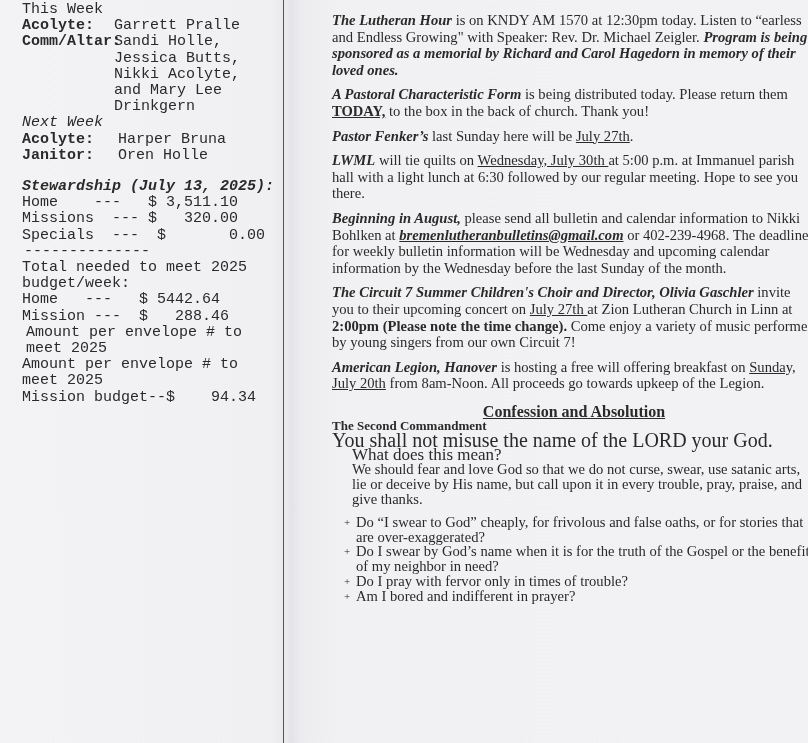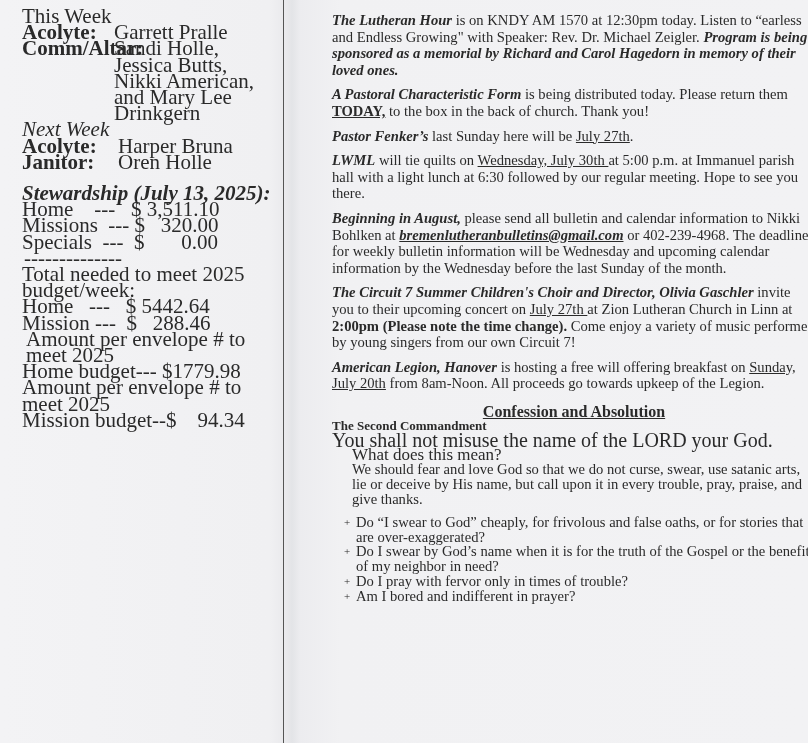--- a/index.html
+++ b/index.html
@@ -7,21 +7,21 @@
     width: 808px; height: 743px; overflow: hidden; position: relative;
     background: #eeeff1;
     font-family: "Liberation Serif", "DejaVu Serif", serif;
     color: #2a2a2a;
   }
   .page { position: absolute; inset: 0; background:
       linear-gradient(90deg, #f3f3f5 0px, #f0f0f2 270px, #e9e9ec 286px, #e3e4e7 292px, #ececef 300px, #f1f1f3 340px, #f2f2f4 808px); }
   .divider { position: absolute; left: 283px; top: 0; width: 1px; height: 743px; background: #555; }
 
   
-  .left { position: absolute; left: 22px; top: 8px; width: 255px; font-size: 21px; line-height: 16.2px; }
+  .left { position: absolute; left: 22px; top: 2px; width: 255px; font-size: 15px; line-height: 16.2px; font-family: Liberation Mono, monospace; }
   .row { display: flex; }
   .row .lbl { width: 70px; flex: none; font-weight: bold; }
   .row .vals { display: flex; flex-direction: column; }
   .ital-b { font-style: italic; font-weight: bold; }
   .gap { height: 15px; }
   .money { white-space: pre; }
   .dash { letter-spacing: 0px; padding-left: 2px; }
   .indent1 { padding-left: 4px; }
 
   
@@ -53,21 +53,21 @@
       <span class="lbl" style="width:92px">Acolyte:</span>
       <span class="vals">
           <span>Garrett Pralle</span>
         </span>
     </div>
     <div class="row">
       <span class="lbl" style="width:92px">Comm/Altar:</span>
       <span class="vals">
         <span>Sandi Holle,</span>
         <span>Jessica Butts,</span>
-        <span>Nikki American,</span>
+        <span>Nikki Acolyte,</span>
         <span>and Mary Lee Drinkgern</span>
       </span>
     </div>
     <div style="font-style:italic">Next Week</div>
     <div class="row">
       <span class="lbl" style="width:96px">Acolyte:</span>
       <span>Harper Bruna</span>
     </div>
     <div class="row">
       <span class="lbl" style="width:96px">Janitor:</span>
@@ -76,21 +76,20 @@
     <div class="gap"></div>
     <div class="ital-b">Stewardship (July 13, 2025):</div>
     <div class="money"><span>Home    ---   </span><span>$ 3,511.10</span></div>
     <div class="money"><span>Missions  --- </span><span>$   320.00</span></div>
     <div class="money"><span>Specials  ---  </span><span>$       0.00</span></div>
     <div class="dash">--------------</div>
     <div>Total needed to meet 2025 budget/week:</div>
     <div class="money"><span>Home   ---   </span><span>$ 5442.64</span></div>
     <div class="money"><span>Mission ---  </span><span>$   288.46</span></div>
     <div class="indent1">Amount per envelope # to meet 2025</div>
-    <div class="money">Home budget--- $1779.98</div>
     <div>Amount per envelope # to meet 2025</div>
     <div class="money">Mission budget--$    94.34</div>
   </div>
 
   <div class="right">
     <p>
       <span class="bi">The Lutheran Hour</span><span> is on KNDY AM 1570 at 12:30pm today. Listen to “earless and Endless Growing" with Speaker: Rev. Dr. Michael Zeigler. </span><span class="bi">Program is being sponsored as a memorial by Richard and Carol Hagedorn in memory of their loved ones.</span>
     </p>
     <p>
       <span class="bi">A Pastoral Characteristic Form</span><span> is being distributed today.  Please return them </span><span class="b u">TODAY,</span><span> to the box in the back of church.  Thank you!</span>

